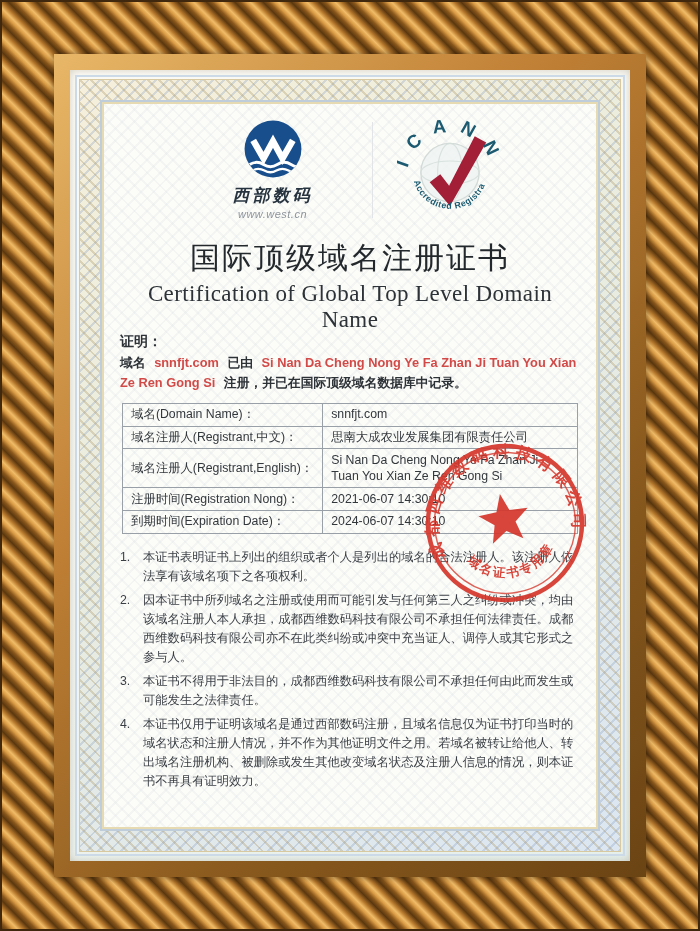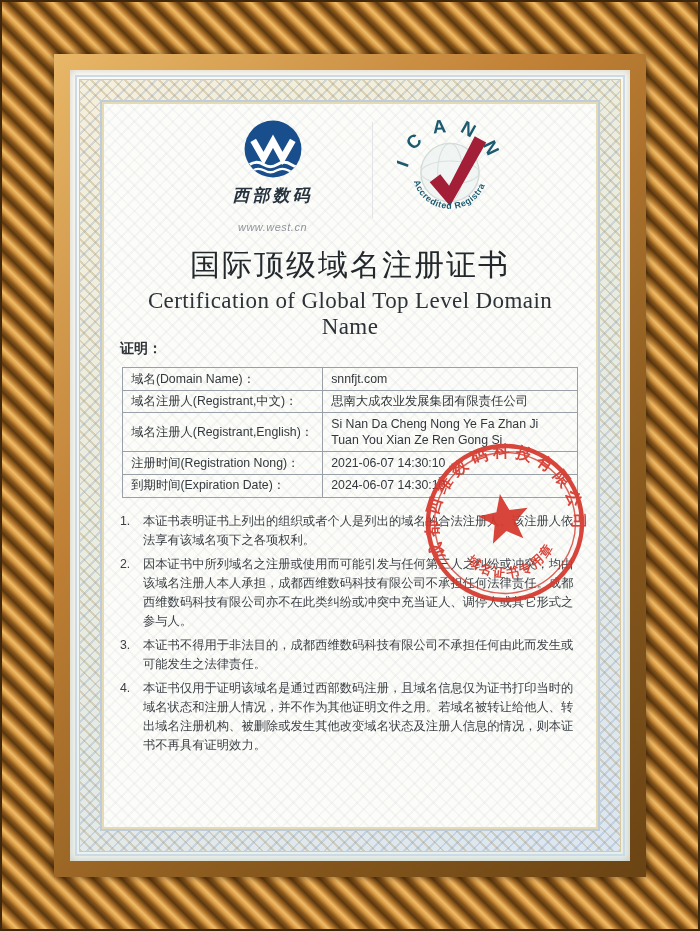--- a/index.html
+++ b/index.html
@@ -28,21 +28,21 @@
          background:
            repeating-linear-gradient(135deg,rgba(175,190,205,.10) 0 2px,rgba(0,0,0,0) 2px 9px),
            repeating-linear-gradient(45deg,rgba(175,190,205,.10) 0 2px,rgba(0,0,0,0) 2px 9px),
            #fcfcf8;}
 
   
   .logos{display:flex;justify-content:center;align-items:flex-start;gap:24px;margin-top:2px;}
   .west{display:flex;flex-direction:column;align-items:center;width:150px;font-style:italic;}
   .west svg{width:62px;height:62px;}
   .west .brand{font-size:17px;font-weight:bold;color:#273440;letter-spacing:3px;margin-top:4px;}
-  .west .site{font-size:11px;color:#8d949b;margin-top:14px;letter-spacing:.5px;}
+  .west .site{font-size:11px;color:#8d949b;margin-top:1px;letter-spacing:.5px;}
   .logo-divider{width:1px;height:96px;background:#e2e5e8;margin-top:4px;}
   .icann svg{width:106px;height:106px;margin-top:-2px;}
   .icann-top{font-weight:bold;font-size:21px;fill:#1b5a70;letter-spacing:14px;}
   .icann-bot{font-weight:bold;font-size:10px;fill:#1b5a70;letter-spacing:.6px;}
   .icann text{text-anchor:middle;}
 
   
   .title-zh{margin-top:12px;text-align:center;font-size:30px;font-weight:normal;letter-spacing:2px;color:#23282d;}
   .title-en{margin-top:2px;text-align:center;font-family:Liberation Serif, serif;
             font-size:23px;color:#2c3237;letter-spacing:.4px;}
@@ -117,20 +117,27 @@
               <text class="icann-bot"><textPath href="#icannBot" startOffset="50%">Accredited Registrar</textPath></text>
             </svg>
           </div>
         </div>
 
         <div class="title-zh">国际顶级域名注册证书</div>
         <div class="title-en">Certification of Global Top Level Domain Name</div>
 
 
         <div class="proof-h">证明：</div>
+        <p class="proof">
+          <span>域名</span>
+          <span class="red">snnfjt.com</span>
+          <span>已由</span>
+          <span class="red">Si Nan Da Cheng Nong Ye Fa Zhan Ji Tuan You Xian Ze Ren Gong Si</span>
+          <span>注册，并已在国际顶级域名数据库中记录。</span>
+        </p>
 
         <table class="regtable">
           <tbody>
             <tr>
               <td class="lbl">域名(Domain Name)：</td>
               <td class="val">snnfjt.com</td>
             </tr>
             <tr>
               <td class="lbl">域名注册人(Registrant,中文)：</td>
               <td class="val">思南大成农业发展集团有限责任公司</td>

